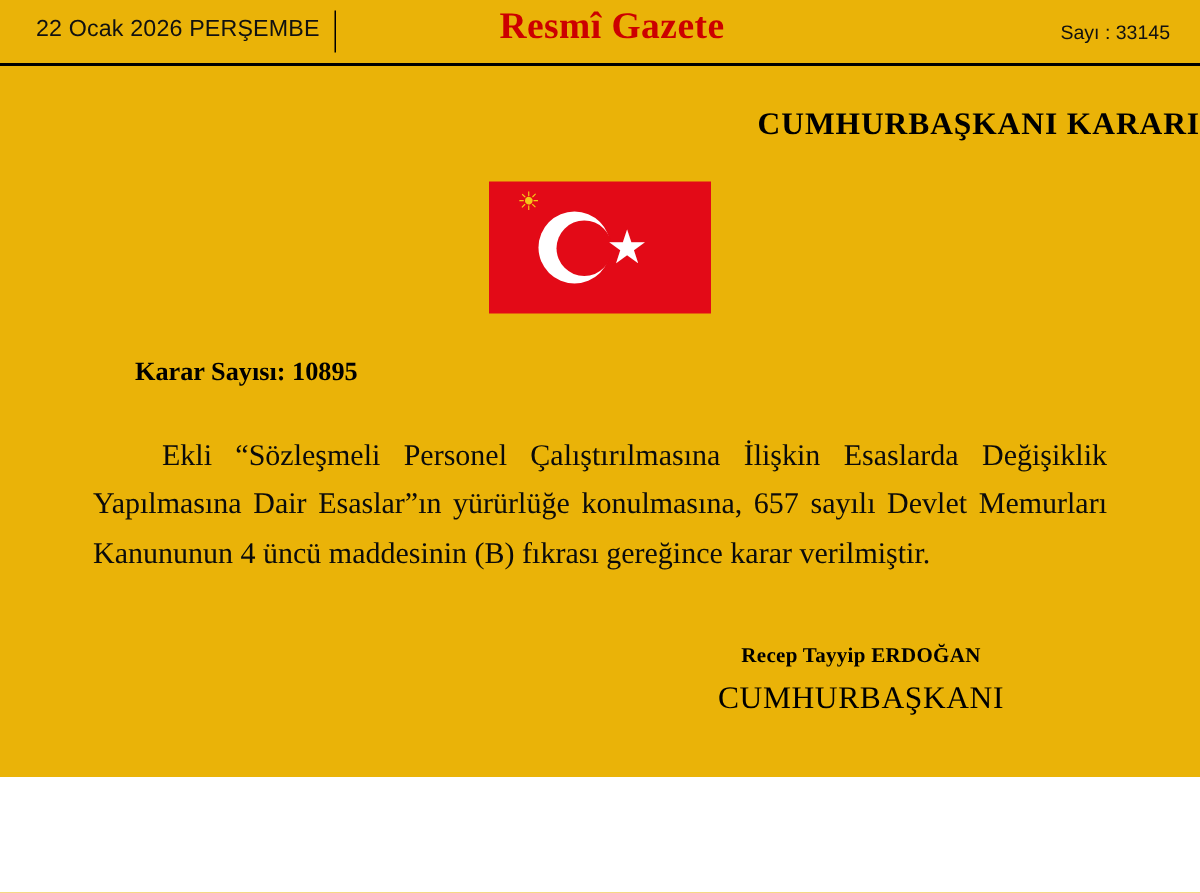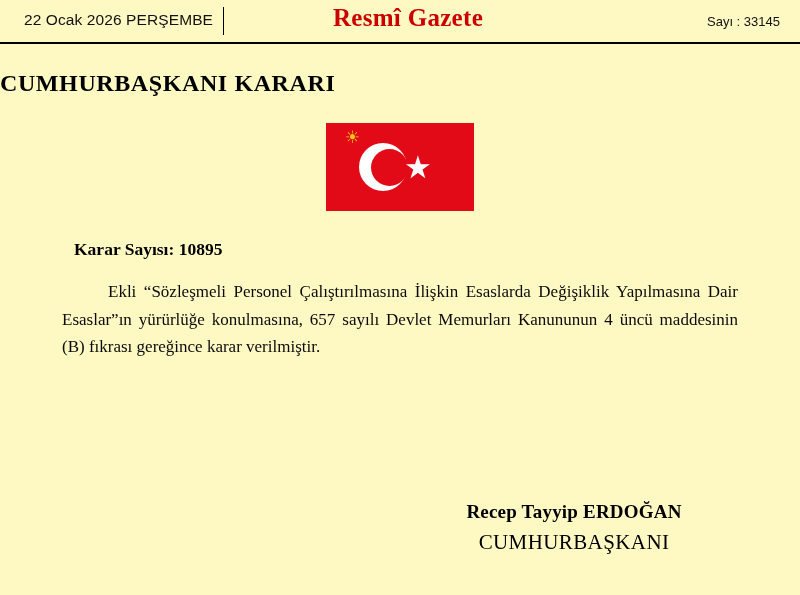--- a/index.html
+++ b/index.html
@@ -11,22 +11,22 @@
     height: 595px;
     background: #ffffff;
     font-family: "Liberation Serif", serif;
     color: #000000;
     overflow: hidden;
   }
 
   .page {
     position: relative;
     width: 800px;
-    height: 595px;
-    background: #fef9c3;
+    height: 518px;
+    background: #eab308;
     box-sizing: border-box;
   }
 
   
   .masthead {
     position: relative;
     height: 44px;
     border-bottom: 2px solid #000000;
     display: flex;
     align-items: center;
@@ -59,23 +59,23 @@
   .masthead-issue {
     font-family: "Liberation Sans", sans-serif;
     font-size: 13px;
     color: #111111;
     white-space: nowrap;
     padding-right: 6px;
   }
 
   
   .doc-heading {
-    text-align: left;
-    font-weight: bold;
-    font-size: 24px;
+    text-align: right;
+    font-weight: bold;
+    font-size: 21px;
     letter-spacing: 0.6px;
     margin-top: 26px;
   }
 
   .flag-wrap {
     display: flex;
     justify-content: center;
     margin-top: 26px;
   }
   .flag {
@@ -129,26 +129,26 @@
   }
 
   .content {
     margin: 0 62px 0 62px;
   }
 
   .decision-no {
     font-weight: bold;
     font-size: 17.5px;
     margin-top: 28px;
-    margin-left: 12px;
+    margin-left: 28px;
   }
 
   .paragraph {
-    margin-top: 18px;
-    font-size: 17px;
+    margin-top: 30px;
+    font-size: 20px;
     line-height: 1.62;
     text-align: justify;
     text-indent: 46px;
     color: #0b0b0b;
   }
 
   .date-line {
     margin-top: 46px;
     text-align: center;
     font-size: 17px;
@@ -157,21 +157,21 @@
 
   .signature {
     position: absolute;
     right: 76px;
     bottom: 40px;
     text-align: center;
     width: 300px;
   }
   .signature .name {
     font-weight: bold;
-    font-size: 19px;
+    font-size: 14px;
     letter-spacing: 0.2px;
     text-align: center;
   }
   .signature .role {
     font-size: 21px;
     margin-top: 7px;
     letter-spacing: 0.4px;
   }
 </style>
 </head>

